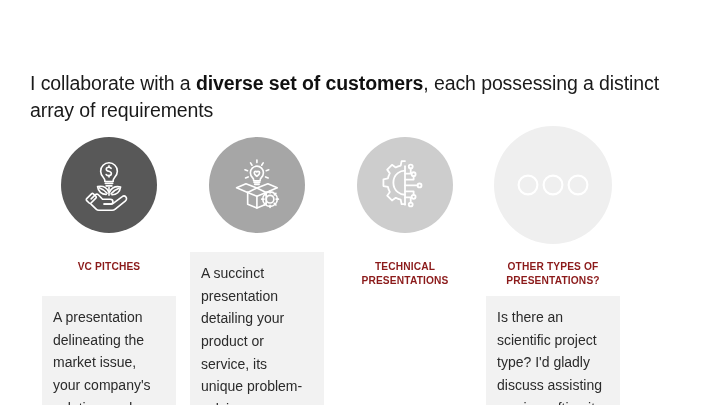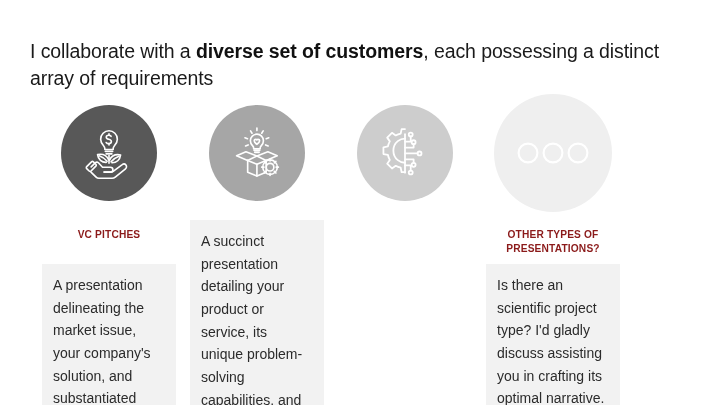--- a/index.html
+++ b/index.html
@@ -11,20 +11,21 @@
     width: 720px;
     height: 405px;
     overflow: hidden;
     font-family: "Liberation Sans", sans-serif;
     position: relative;
   }
   .slide {
     position: absolute;
     inset: 0;
     background: #ffffff;
+    margin-top: 32px;
   }
 
   
   .headline {
     position: absolute;
     left: 30px;
     top: 38px;
     width: 665px;
     font-size: 19.5px;
     line-height: 1.38;
@@ -200,20 +201,22 @@
               <path d="M32 32.5h13.4"></path>
               <circle cx="47.5" cy="32.5" r="2.1"></circle>
               <path d="M32 38.9h9.2v3.6"></path>
               <circle cx="41.2" cy="44.6" r="2.1"></circle>
               <path d="M32 45.3h6.1v5.4"></path>
               <circle cx="38.1" cy="52.8" r="2.1"></circle>
             </svg>
           </span>
         </div>
       </div>
+      <div class="col-title">TECHNICAL
+PRESENTATIONS</div>
     </div>
 
     <div class="col">
       <div class="circle-wrap">
         <div class="circle c4">
           <span>
             <svg width="74" height="24" viewBox="0 0 74 24" fill="none" stroke="#ffffff" stroke-width="2.1">
               <circle cx="12" cy="12" r="9.4"></circle>
               <circle cx="37" cy="12" r="9.4"></circle>
               <circle cx="62" cy="12" r="9.4"></circle>

